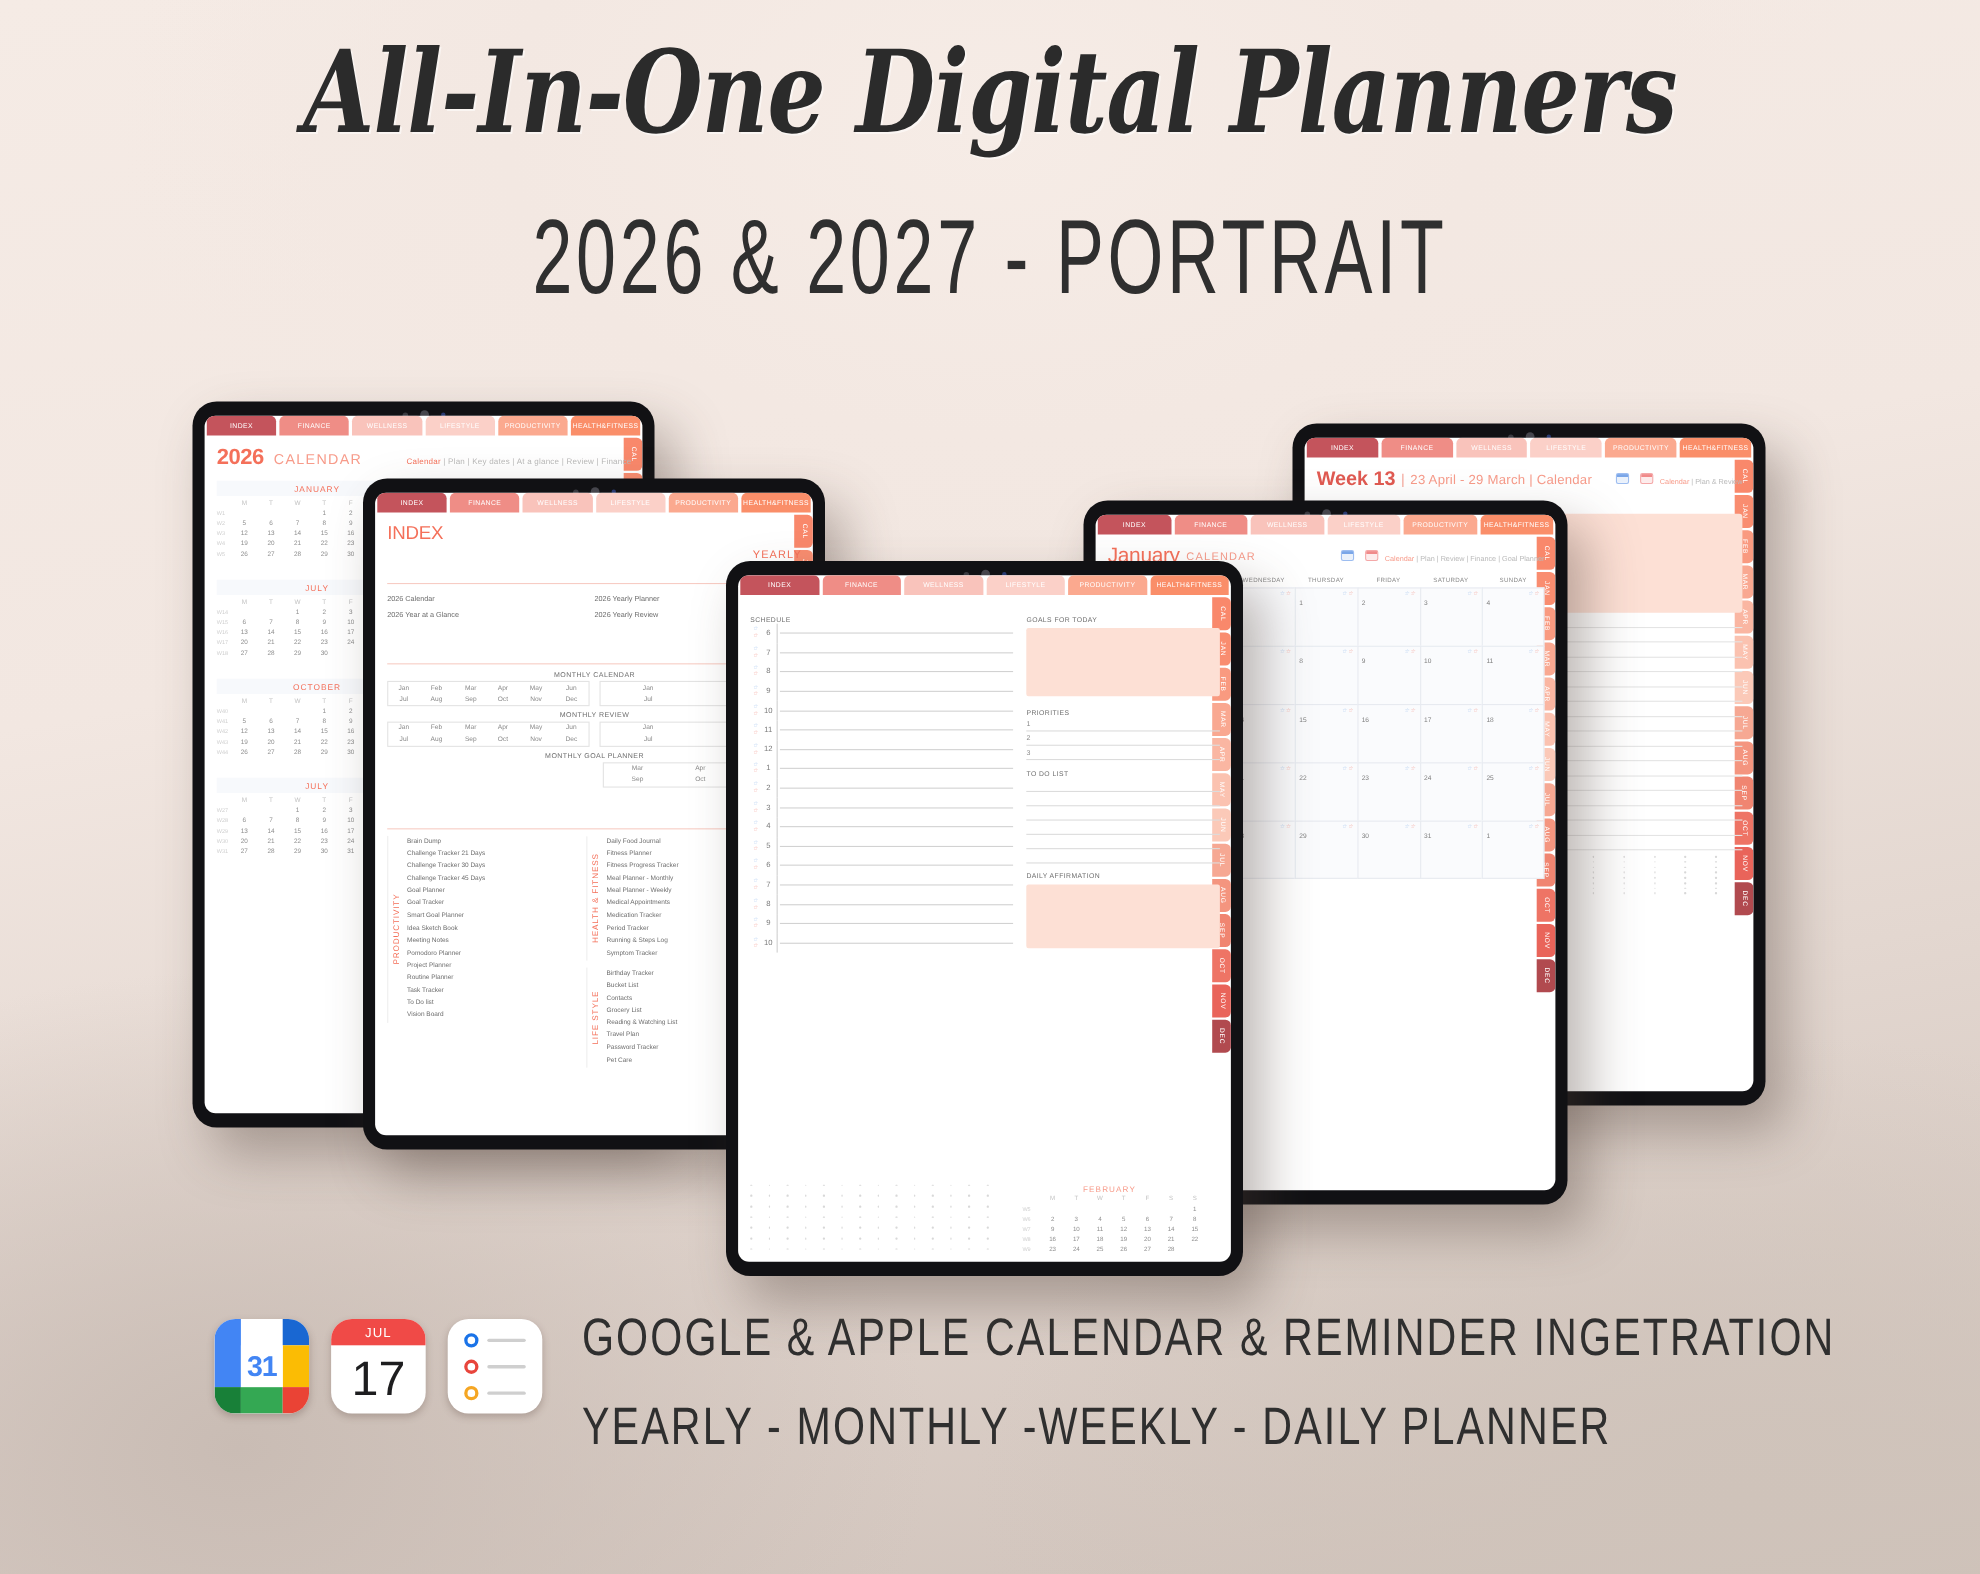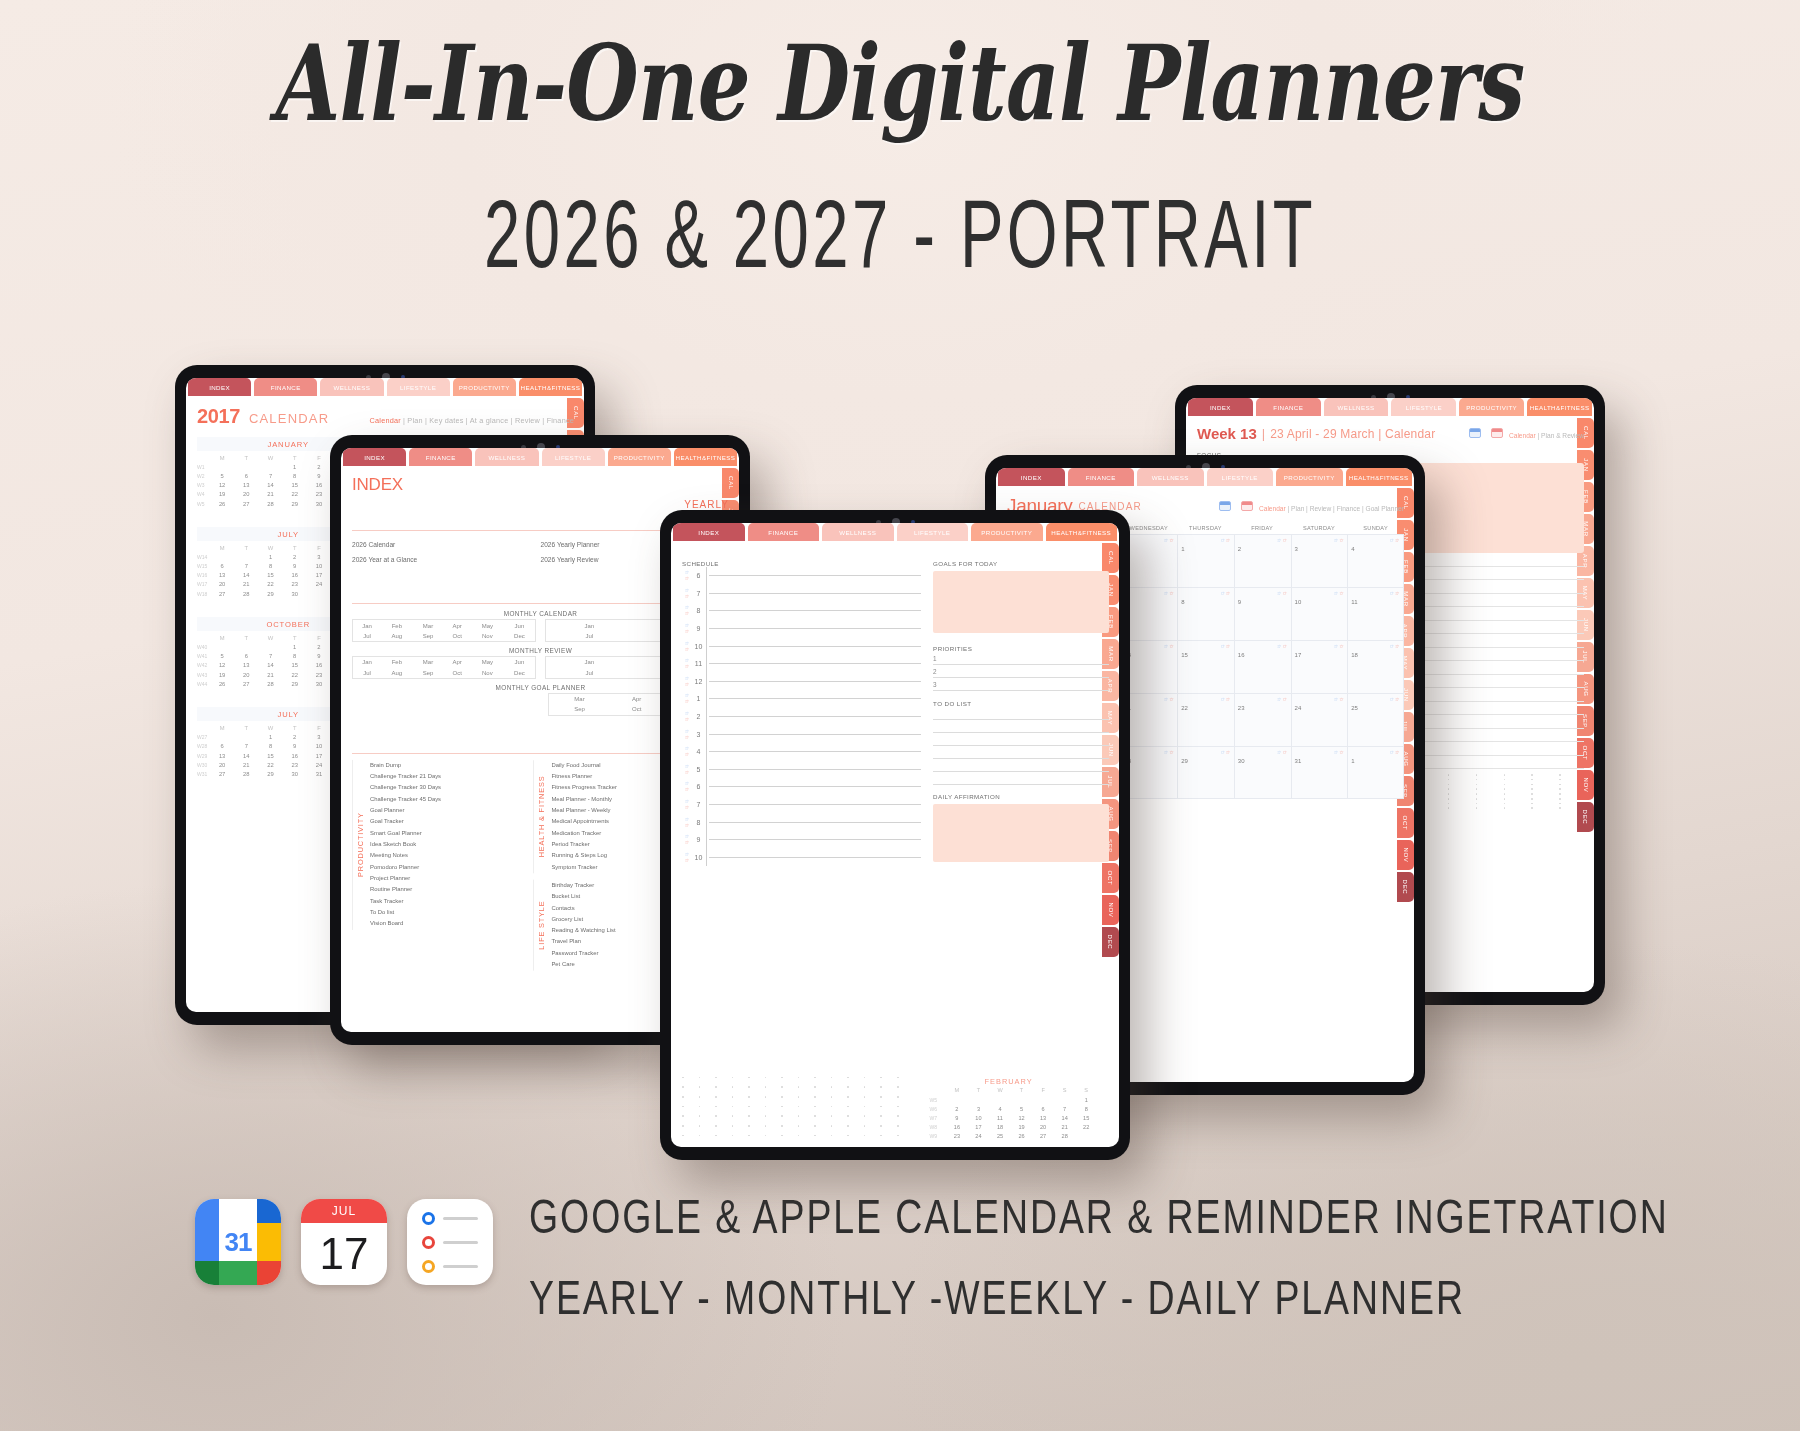--- a/index.html
+++ b/index.html
@@ -160,21 +160,21 @@
   .mcell{ border:1px solid #e7eaf0; border-right:none; border-bottom:none; height:53px;
           background:#fafbfd; padding:2px 3px; position:relative;}
   .mgrid .wk>div:last-child{ border-right:1px solid #e7eaf0;}
   .mgrid .wk:last-child .mcell{ border-bottom:1px solid #e7eaf0;}
   .mcell b{ font-weight:400; font-size:6px; color:#7e7e7e;}
   .mcell .cs{ position:absolute; right:3px; top:2px; font-size:5px; letter-spacing:1px;}
 
   
   #tablet-week{ left:1175px; top:385px; width:430px; height:620px; z-index:2;}
   .wk-head{ display:flex; align-items:center;}
-  .wk-t{ font-size:15px; color:#e05a52; font-weight:600;}
+  .wk-t{ font-size:18px; color:#e05a52; font-weight:600;}
   .wk-sep{ color:#f4a69a; font-size:13px; margin:0 5px;}
   .wk-r{ font-size:12px; color:#f79b8a; letter-spacing:.2px;}
   .wk-links{ margin-left:auto; font-size:6.6px; color:#b9b9b9; white-space:nowrap;}
   .wk-links b{ color:#f79b8a; font-weight:400;}
   .wk-focus{ font-size:6.4px; color:#6f6f6f; letter-spacing:.4px; margin-top:10px;}
   .wk-box{ background:#fde0d5; height:90px; border-radius:3px; margin-top:4px;}
   .wk-line{ border-bottom:1px solid #e4e4e4; height:13.5px;}
 
   
   .bottom{ position:absolute; left:0; top:1185px; width:1800px;
@@ -277,21 +277,21 @@
         </div>
         <div class="stab" style="background: rgb(233, 100, 90);">
           <span>NOV</span>
         </div>
         <div class="stab" style="background: rgb(177, 74, 79);">
           <span>DEC</span>
         </div>
       </div>
     <div class="page">
       <div class="yr-head">
-        <div class="y">2017</div>
+        <div class="y">2026</div>
         <div class="c">CALENDAR</div>
         <div class="yr-links" id="year-links"><b>Calendar</b>  |  Plan  |  Key dates  |  At a glance  |  Review  |  Finance</div>
       </div>
       <div class="ycols">
         <div class="ycol" id="year-col1">
             <div class="mini ">
               <div class="mh">JANUARY</div>
               <table>
                 <tbody>
                   <tr>

